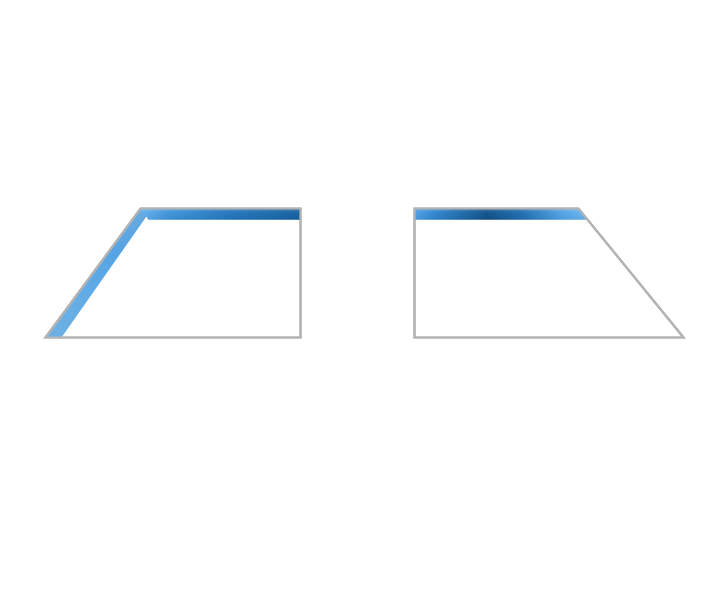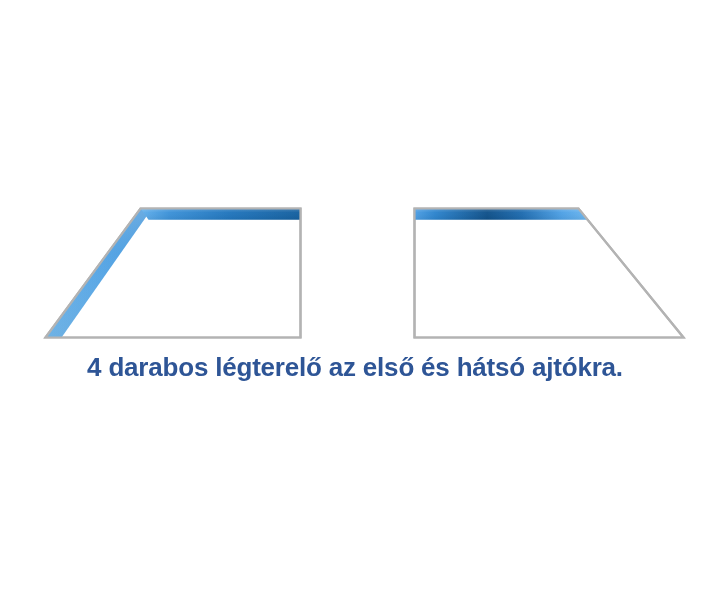--- a/index.html
+++ b/index.html
@@ -99,15 +99,14 @@
     <g>
       <path d="M 414.5 208.5 L 578.5 208.5 L 683.5 337.5 L 414.5 337.5 Z" fill="#ffffff" stroke="#b3b3b3" stroke-width="2.2" stroke-linejoin="miter"></path>
 
       <path d="M 414.5 208.5 L 578.5 208.5 L 587.8 219.8 L 414.5 219.8 Z" fill="url(#gradRightTop)"></path>
       <path d="M 414.5 208.5 L 578.5 208.5 L 587.8 219.8 L 414.5 219.8 Z" fill="url(#stripShade)" opacity="0.5"></path>
 
       <path d="M 414.5 208.5 L 578.5 208.5 L 683.5 337.5 L 414.5 337.5 Z" fill="none" stroke="#b3b3b3" stroke-width="2.2" stroke-linejoin="miter"></path>
     </g>
   </svg>
 
-  <div class="caption">4 darabos légterelő az első és hátsó ajtókra.</div>
 
 </div>
 
 </body></html>

